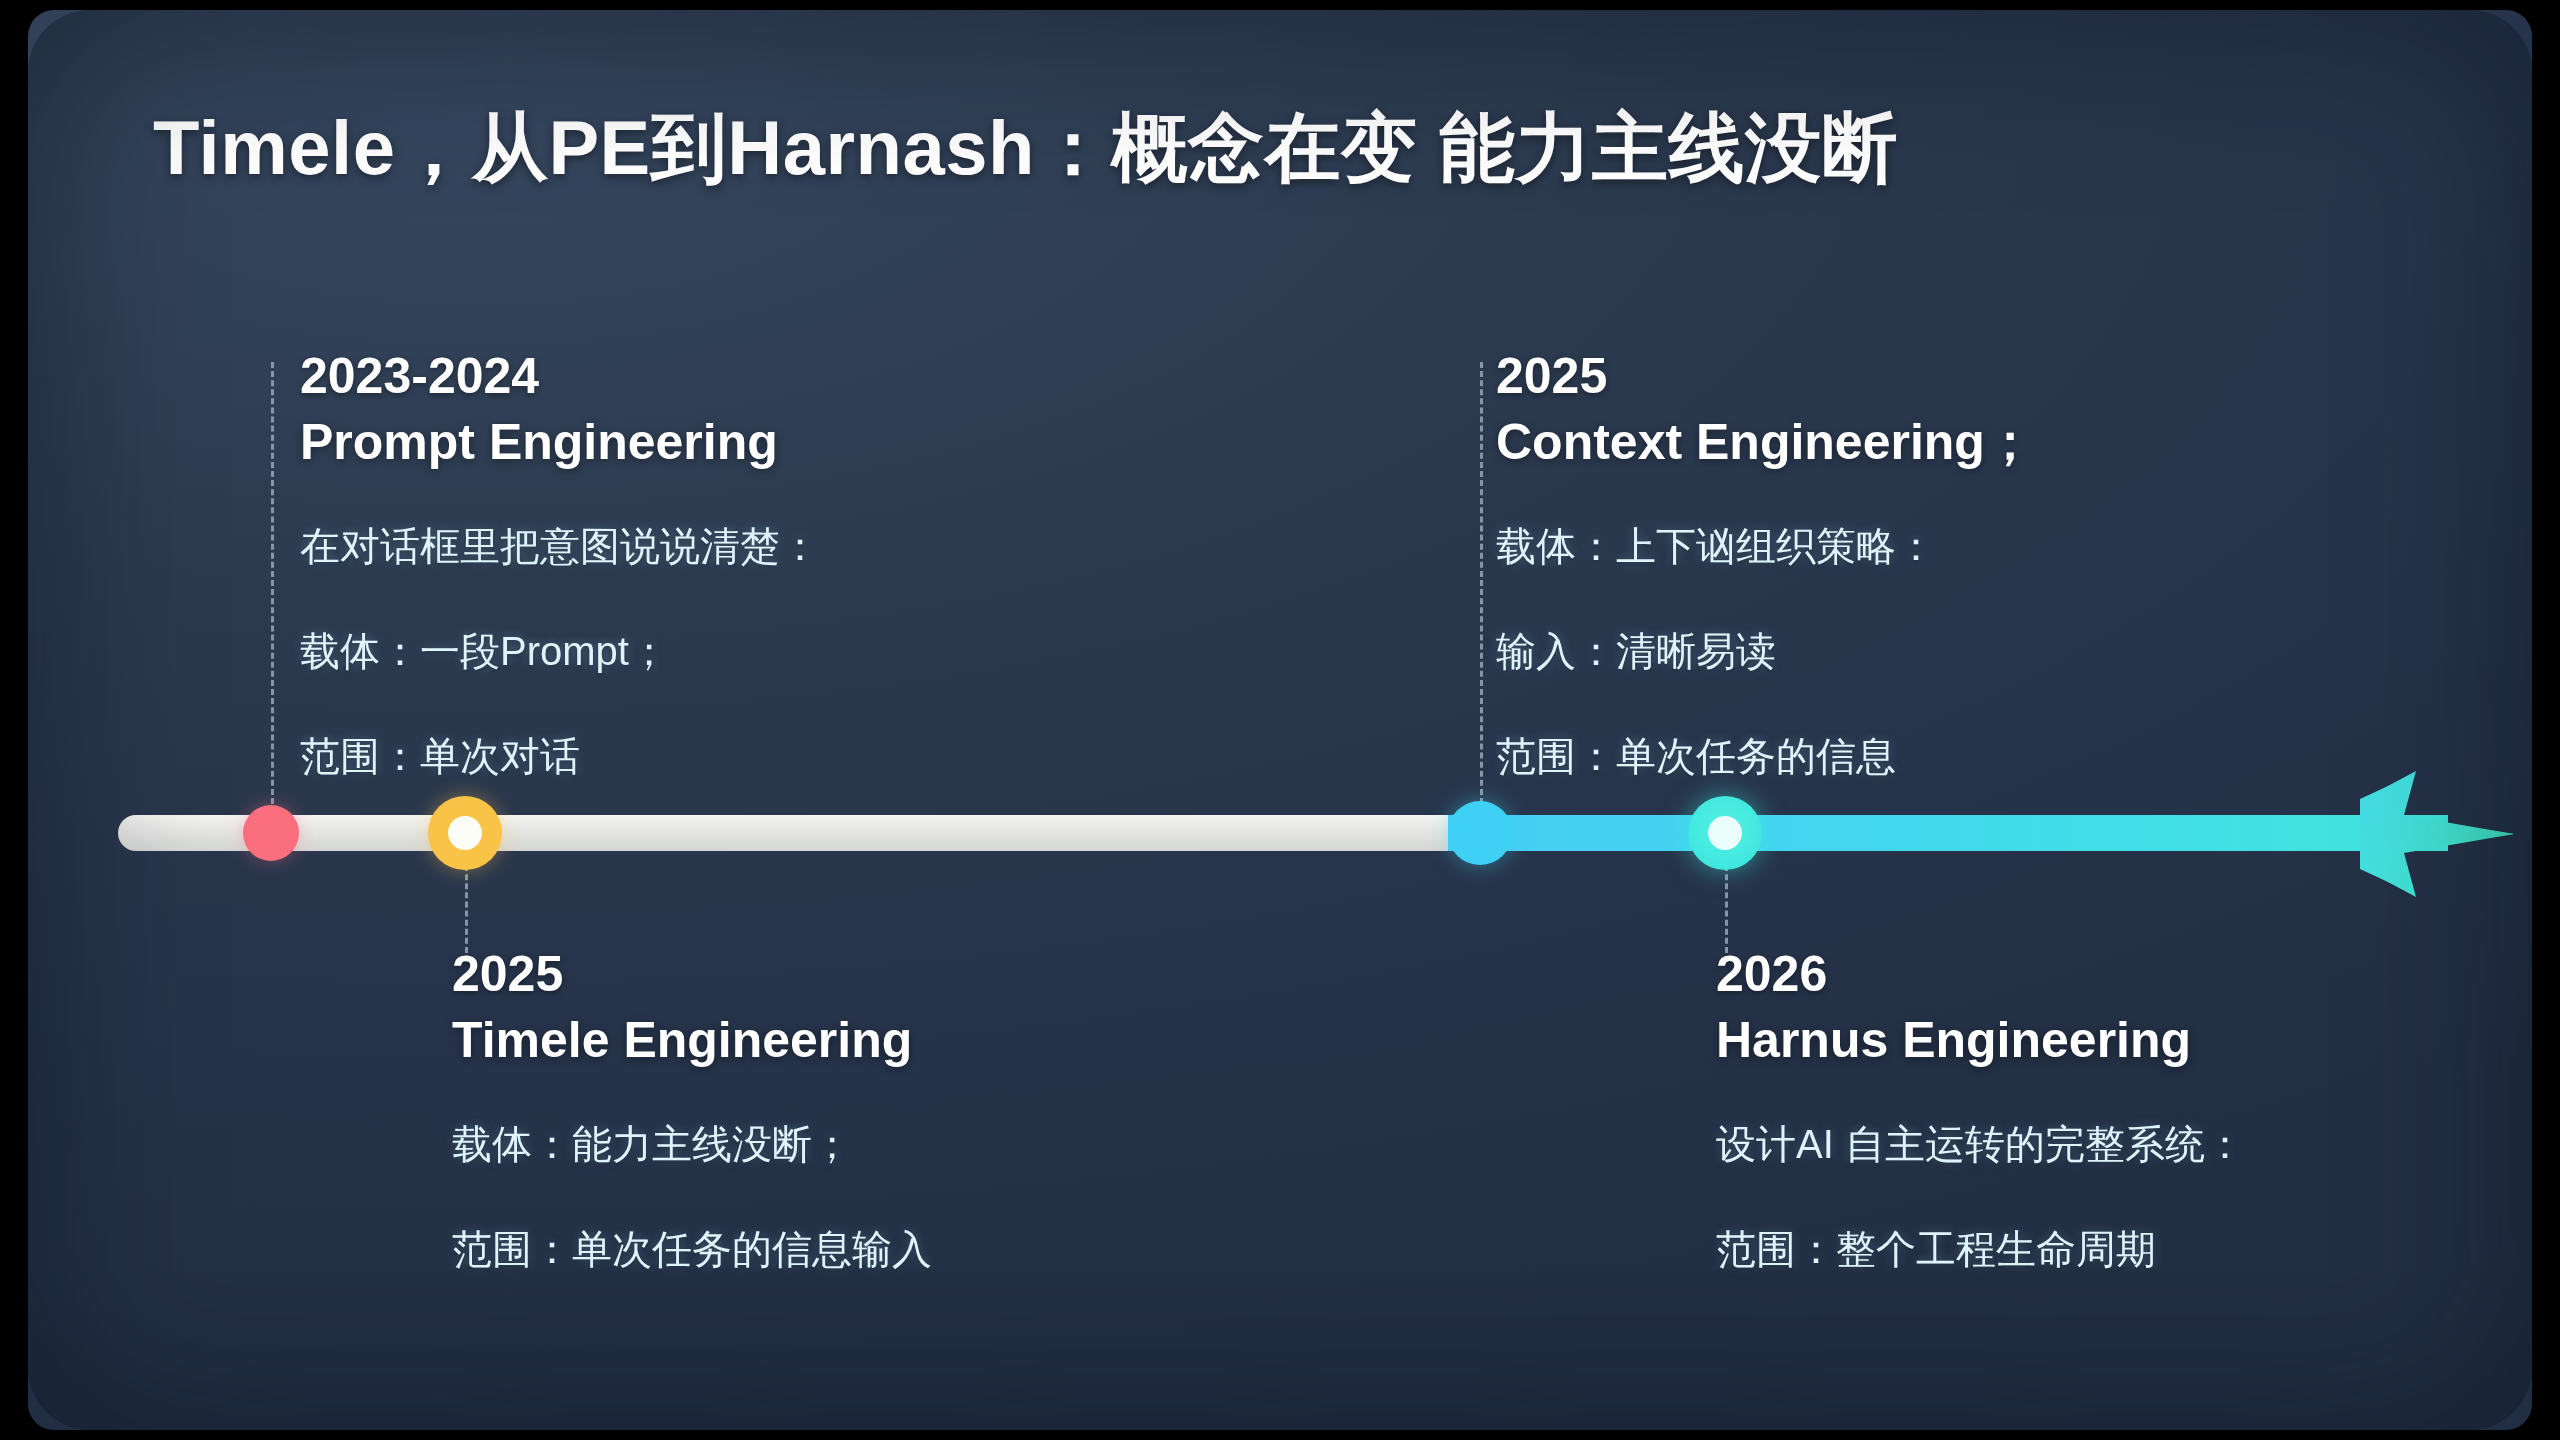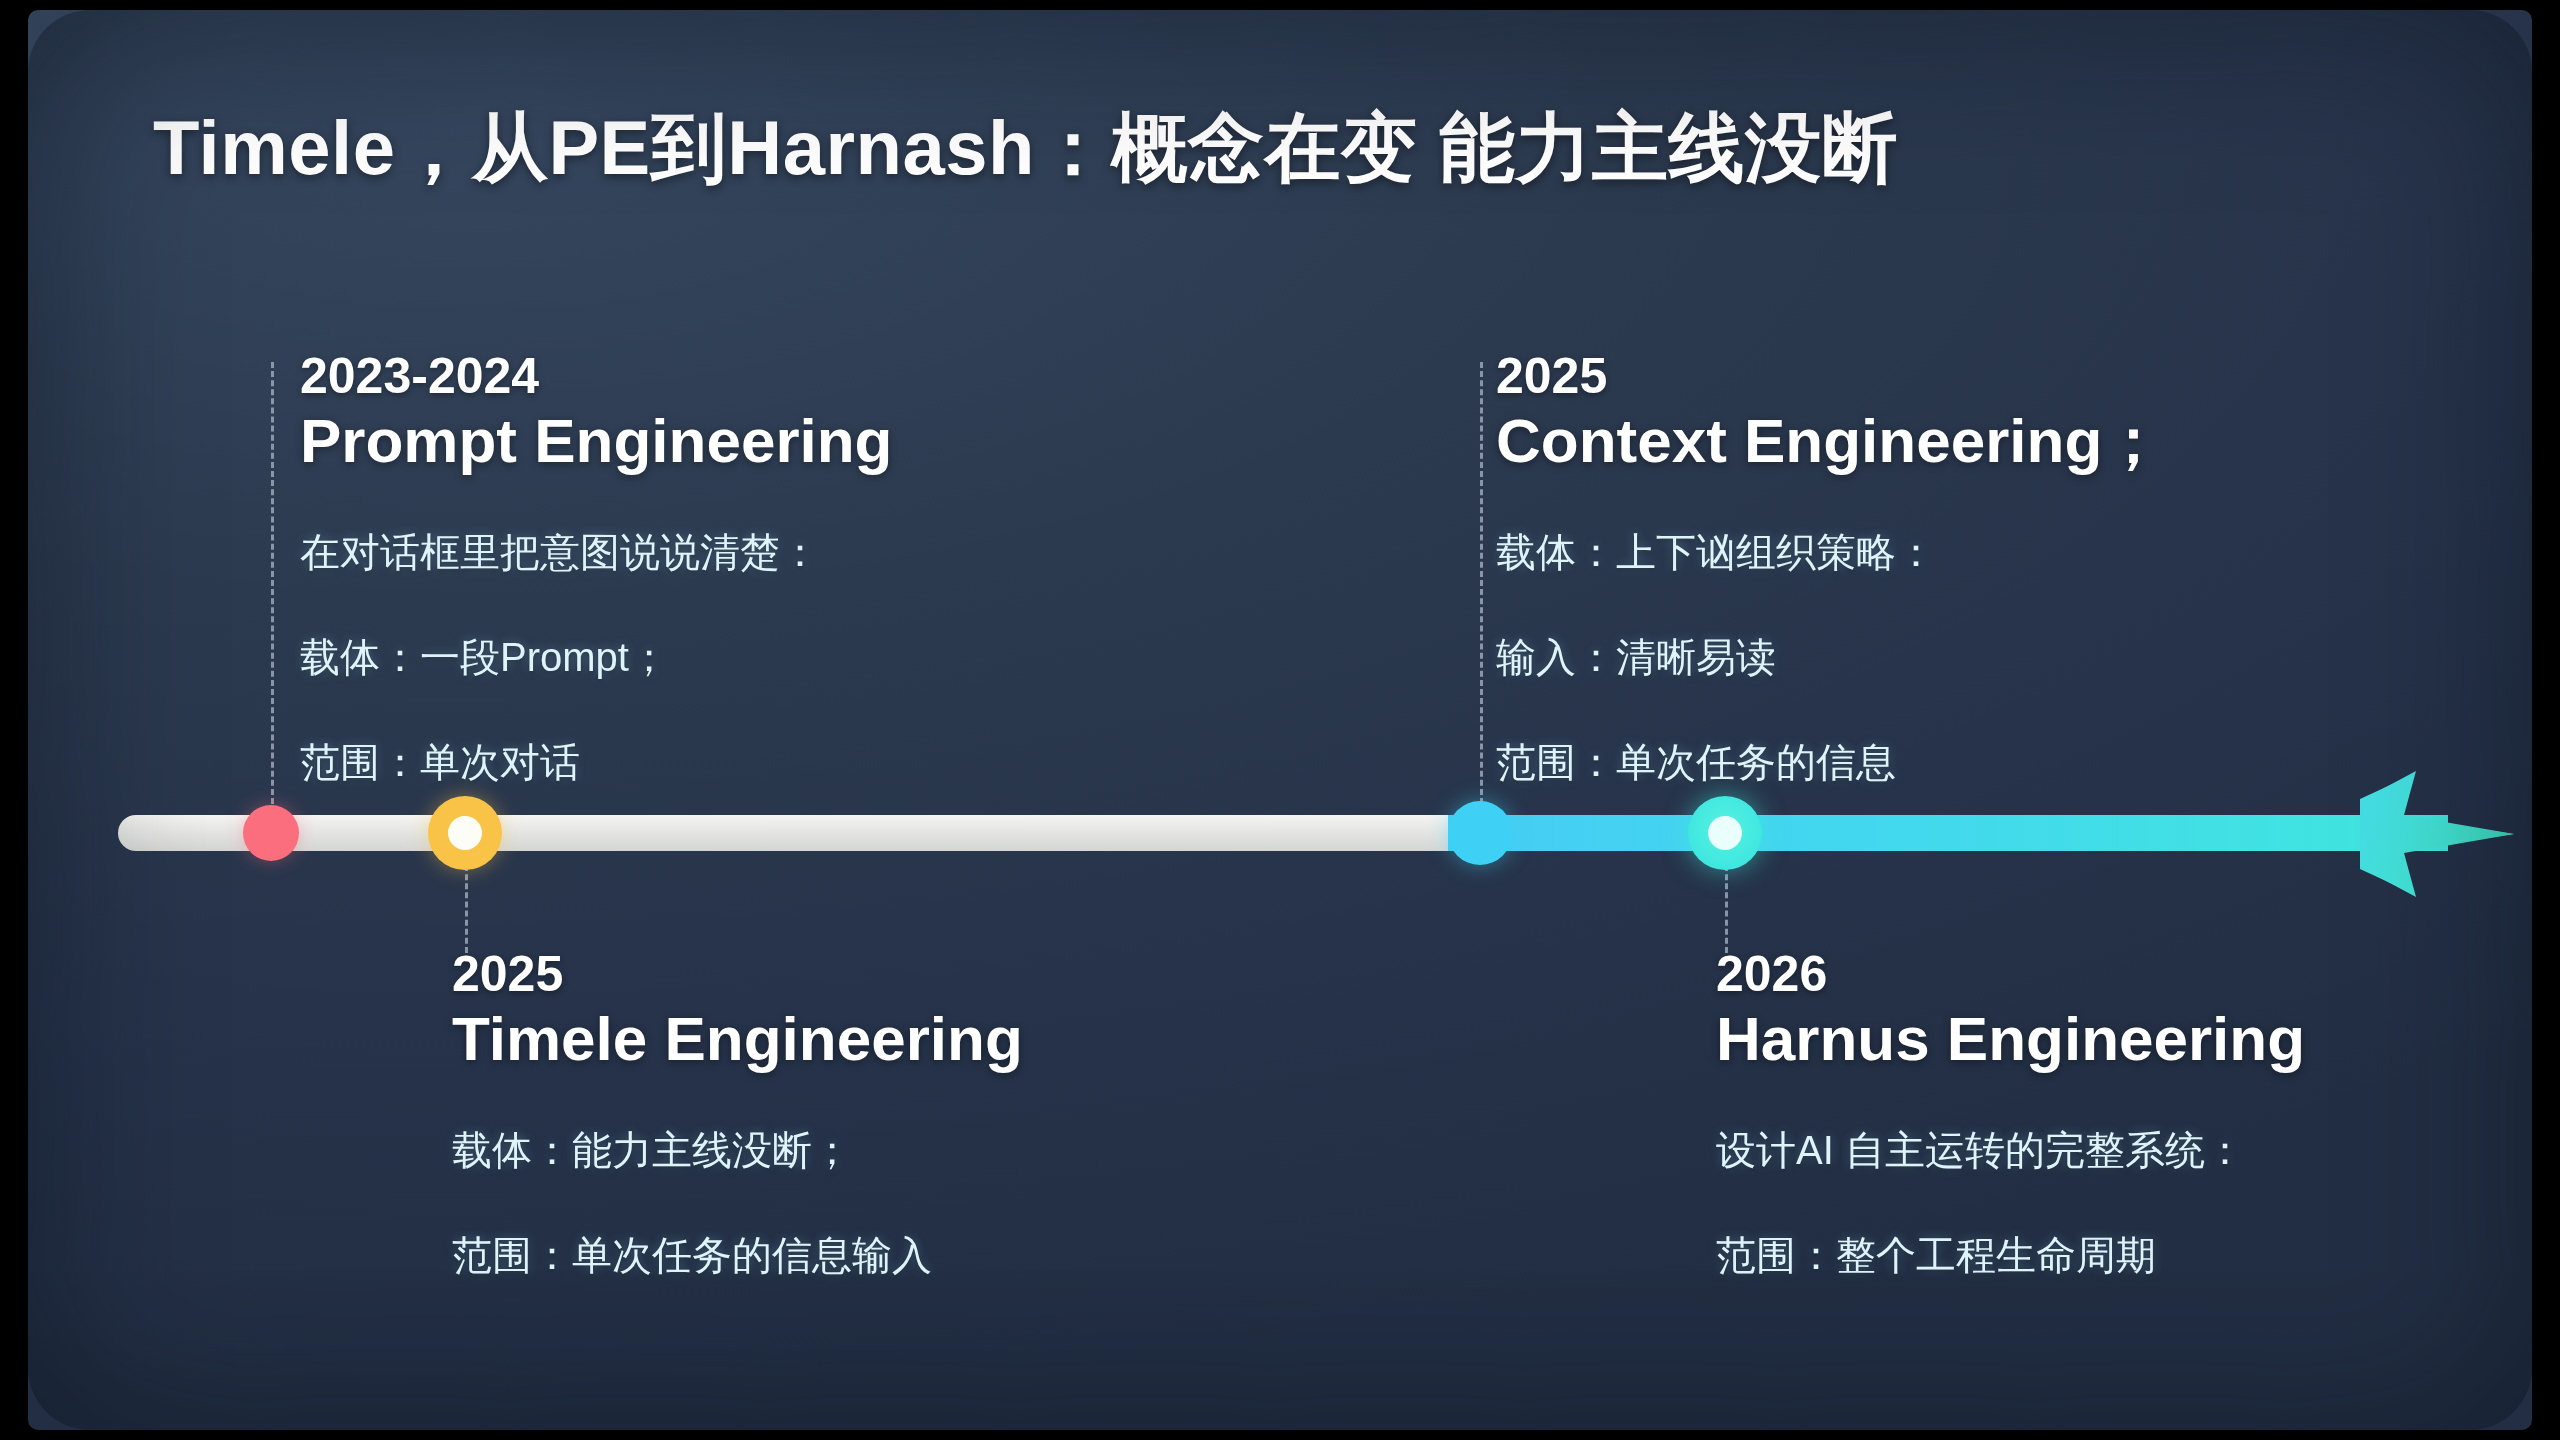--- a/index.html
+++ b/index.html
@@ -6,21 +6,21 @@
   html, body {
     width:2560px; height:1440px;
     background:#000000;
     font-family:"Liberation Sans","DejaVu Sans",sans-serif;
     overflow:hidden;
   }
   #card {
     position:absolute;
     left:28px; top:10px;
     width:2504px; height:1420px;
-    border-radius:10px;
+    border-radius:26px;
     background:
       radial-gradient(120% 90% at 18% 8%, #35465e 0%, #2c3a4f 38%, #26334a 70%, #222e43 100%);
     overflow:hidden;
   }
   #card::after{
     content:"";
     position:absolute; inset:0;
     border-radius:62px;
     box-shadow: inset 0 0 170px rgba(10,16,28,.55);
     pointer-events:none;
@@ -90,22 +90,22 @@
   }
 
   
   .entry { position:absolute; }
   .entry .year {
     font-size:50px; font-weight:bold; color:#ffffff;
     line-height:1.12; white-space:nowrap;
     text-shadow:0 2px 6px rgba(0,0,0,.4);
   }
   .entry .name {
-    font-size:62px; font-weight:bold; color:#ffffff;
-    line-height:1.2; white-space:nowrap; 
+    font-size:50px; font-weight:bold; color:#ffffff;
+    line-height:1.2; white-space:nowrap; margin-top:8px;
     text-shadow:0 2px 8px rgba(0,0,0,.4);
   }
   .entry .line {
     font-size:40px; color:#dff3fb; line-height:1.52;
     white-space:nowrap;
     text-shadow:0 0 10px rgba(150,220,255,.35), 0 2px 5px rgba(0,0,0,.45);
     margin-top:44px;
   }
   .entry .desc { margin-top:12px; }
 

